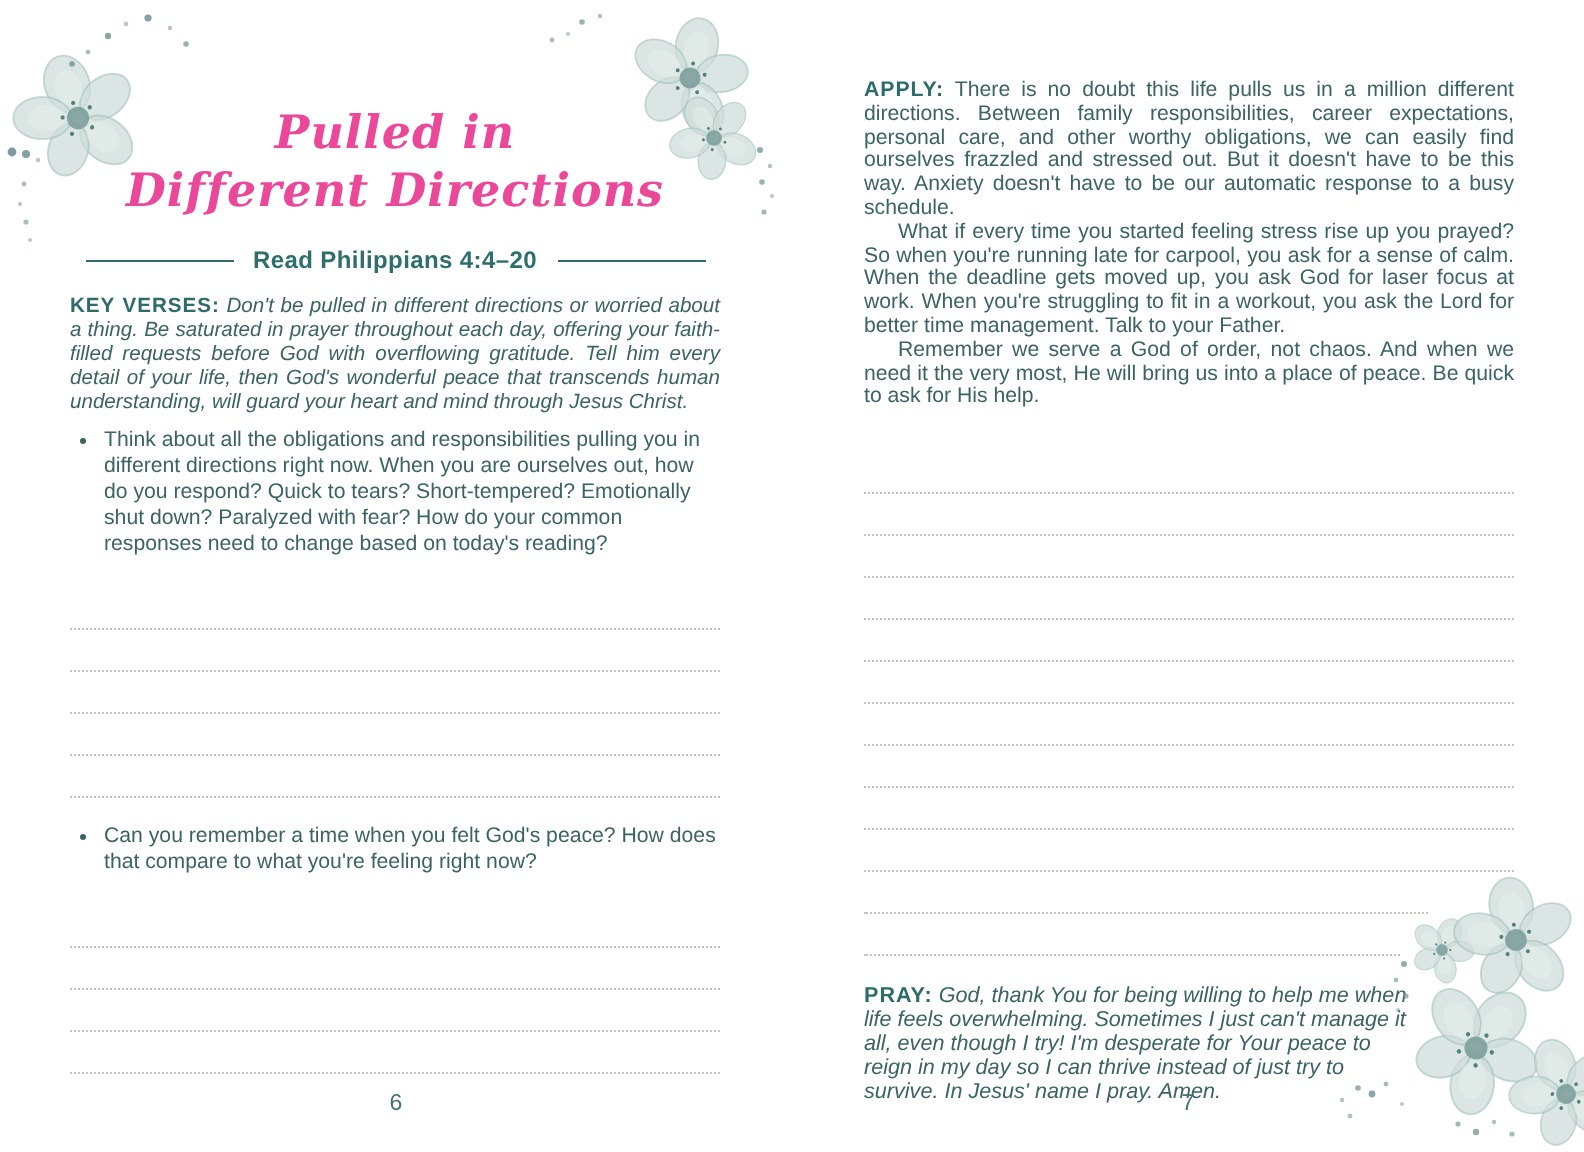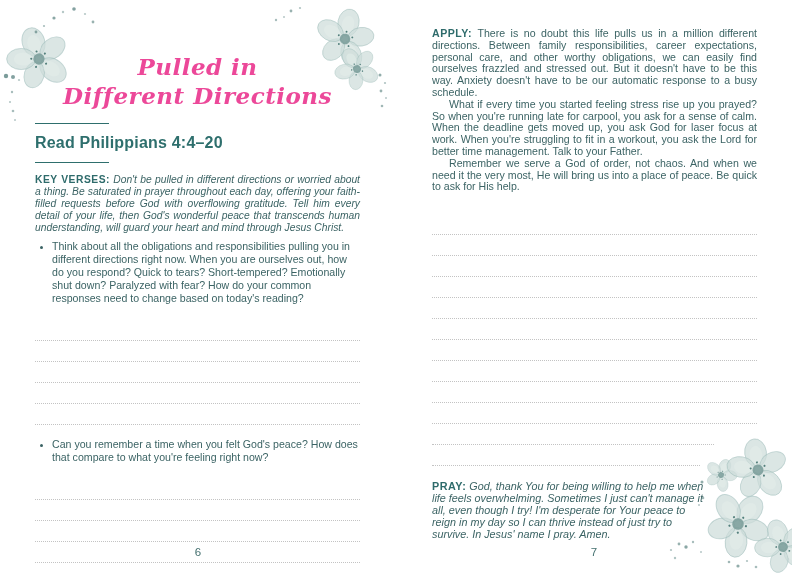--- a/index.html
+++ b/index.html
@@ -3,31 +3,31 @@
 <meta charset="utf-8">
 <style>
   html,body { margin:0; padding:0; background:#fff; }
   .spread {
     position:relative; width:792px; height:576px; background:#ffffff;
     overflow:hidden; font-family:"Liberation Sans", sans-serif;
     color:#3b6364;
   }
   .page { position:absolute; top:0; height:576px; width:396px; box-sizing:border-box; }
   .page-left  { left:0;   padding:26px 36px 0 35px; }
-  .page-right { left:396px; padding:28px 35px 0 36px; }
+  .page-right { left:396px; padding:40px 35px 0 36px; }
 
   
   .title {
     margin:26px 0 0; text-align:center; color:#ec4899;
     font-family:"DejaVu Serif", serif; font-style:italic; font-weight:bold;
     font-size:23px; line-height:29px; letter-spacing:.5px;
   }
   .read-row {
-    margin-top:13px; display:flex; justify-content:center;
-    gap:10px; color:#2e6f6d; font-weight:bold; font-size:16px; letter-spacing:.2px;flex-direction:column;
+    margin-top:13px; display:flex; align-items:center; justify-content:center;
+    gap:10px; color:#2e6f6d; font-weight:bold; font-size:12px; letter-spacing:.2px;
   }
   .read-row .rule { width:74px; height:1px; background:#2e6f6d; flex:0 0 auto; }
 
   .label-strong { font-weight:bold; color:#2e6b6b; letter-spacing:.5px; font-style:normal; }
 
   .verses {
     margin:11px 0 0; font-size:10.3px; line-height:12.1px; text-align:justify;
     color:#3b6364;
   }
   .verses em { font-style:italic; }

